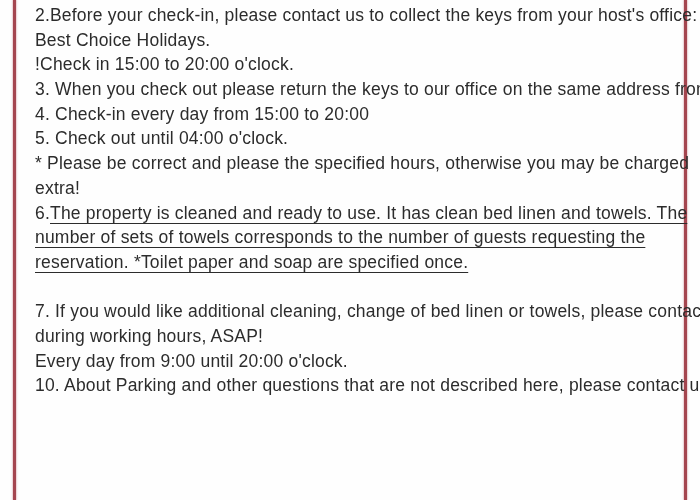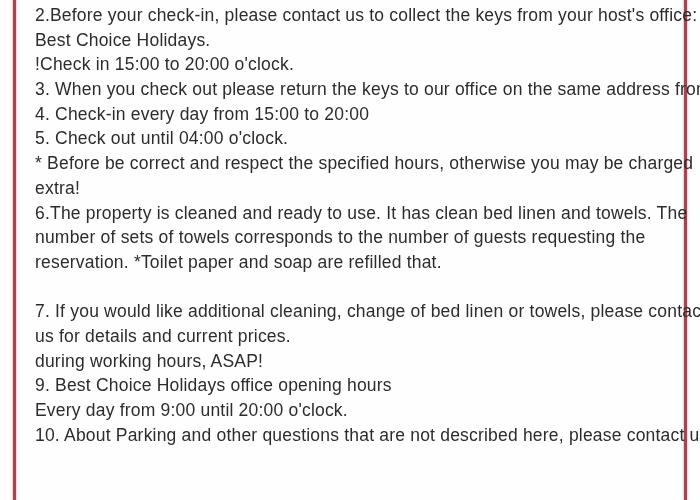--- a/index.html
+++ b/index.html
@@ -35,45 +35,44 @@
     letter-spacing: 0.2px;
     font-weight: 400;
   }
   .line {
     height: 24.7px;
     line-height: 24.7px;
     white-space: nowrap;
   }
   .blank { height: 24.7px; }
   .u {
+    text-decoration: underline;
     text-decoration-thickness: 1.3px;
     text-underline-offset: 3.5px;
     text-align: center;
   }
 </style>
 </head>
 <body>
 
 <div class="page">
   <div class="border-line border-left"></div>
   <div class="border-line border-right"></div>
 
   <div class="text-block">
     <div class="line">2.Before your check-in, please contact us to collect the keys from your host's office: -</div>
     <div class="line">Best Choice Holidays.</div>
     <div class="line">!Check in 15:00 to 20:00 o'clock.</div>
     <div class="line">3. When you check out please return the keys to our office on the same address from</div>
     <div class="line">4. Check-in every day from 15:00 to 20:00</div>
     <div class="line">5. Check out until 04:00 o'clock.</div>
-    <div class="line">* Before be correct and respect the specified hours, otherwise you may be charged</div>
+    <div class="line">* Please be correct and please the specified hours, otherwise you may be charged</div>
     <div class="line">extra!</div>
     <div class="line"><span>6.</span><span class="u">The property is cleaned and ready to use. It has clean bed linen and towels. The</span></div>
     <div class="line"><span class="u">number of sets of towels corresponds to the number of guests requesting the</span></div>
-    <div class="line"><span class="u">reservation. *Toilet paper and soap are refilled that.</span></div>
+    <div class="line"><span class="u">reservation. *Toilet paper and soap are specified once.</span></div>
     <div class="line blank"></div>
     <div class="line">7. If you would like additional cleaning, change of bed linen or towels, please contact</div>
-    <div class="line">us for details and current prices.</div>
     <div class="line">during working hours, ASAP!</div>
-    <div class="line">9. Best Choice Holidays office opening hours</div>
     <div class="line">Every day from 9:00 until 20:00 o'clock.</div>
     <div class="line">10. About Parking and other questions that are not described here, please contact us</div>
   </div>
 </div>
 
 </body></html>

